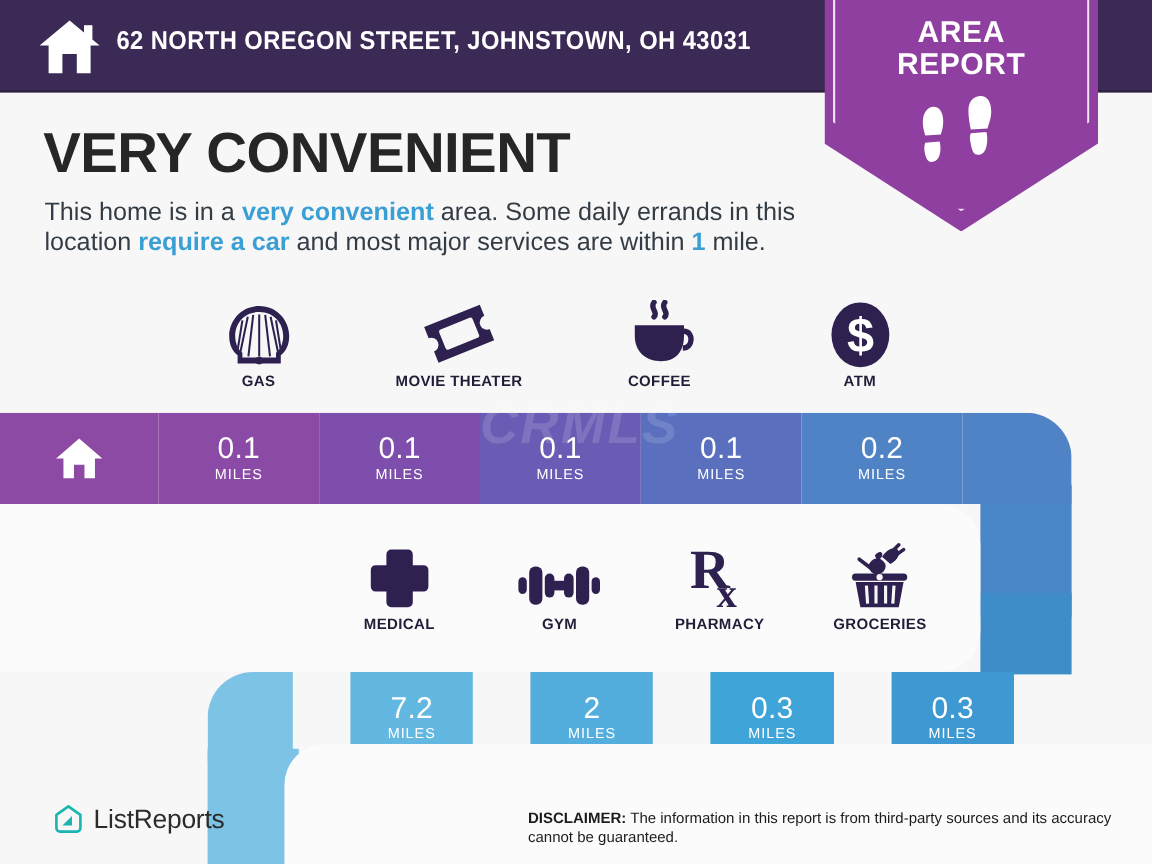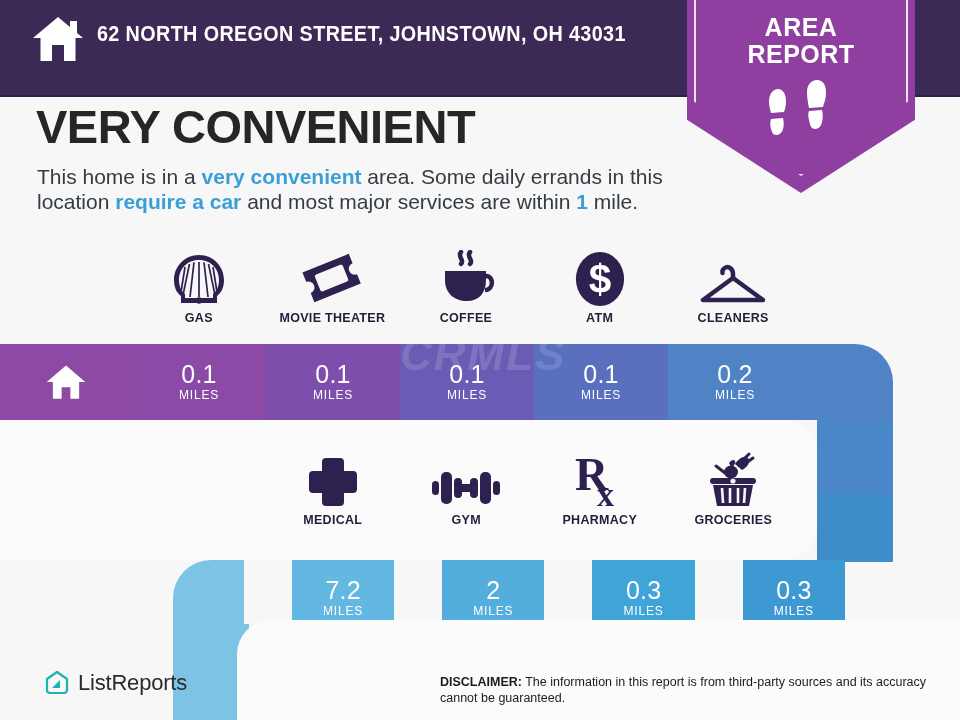--- a/index.html
+++ b/index.html
@@ -6,21 +6,21 @@
   html, body {
     width: 960px; height: 720px;
     font-family: "Liberation Sans", sans-serif;
     background: #f7f7f8;
     overflow: hidden;
   }
   #page { position: relative; width: 960px; height: 720px; background: #f7f7f8; }
 
   
   #header {
-    position: absolute; left: 0; top: 0; width: 960px; height: 97px;
+    position: absolute; left: 0; top: 0; width: 960px; height: 77px;
     background: #3b2a55;
     border-bottom: 2px solid #2d2040;
   }
   #header-home-icon {
     position: absolute; left: 30px; top: 11px; width: 56px; height: 56px;
   }
   #header-address {
     position: absolute; left: 97px; top: 22px;
     color: #ffffff; font-size: 21.5px; font-weight: bold;
     letter-spacing: 0.4px;
@@ -236,31 +236,20 @@
     <div class="icon-cell">
       <span class="icon-art">
         <svg viewBox="0 0 56 60" width="54" height="58">
           <ellipse cx="28" cy="30" rx="25" ry="28" fill="#2e2150"></ellipse>
           <text x="28" y="45" text-anchor="middle" font-family="Liberation Sans, sans-serif" font-size="42" font-weight="bold" fill="#ffffff">$</text>
         </svg>
       </span>
       <span class="icon-label">ATM</span>
     </div>
 
-    <div class="icon-cell">
-      <span class="icon-art">
-        <svg viewBox="0 0 72 46" width="72" height="46">
-          <g fill="none" stroke="#2e2150" stroke-width="4.5" stroke-linejoin="round" stroke-linecap="round">
-            <path d="M36 16 L36 12 C36 7 32 4 28.5 5.5 C26 6.5 25 9 25.5 11"></path>
-            <path d="M36 16 L6 38 L66 38 Z"></path>
-          </g>
-        </svg>
-      </span>
-      <span class="icon-label">CLEANERS</span>
-    </div>
   </div>
 
   <div id="ribbon">
     <div id="ribbon-connector"></div>
     <div id="ribbon-connector2"></div>
     <div id="ribbon-top">
         <div class="seg seg-home" style="width: 132px; background: rgb(141, 74, 164);">
           <svg viewBox="0 0 48 48" width="42" height="42">
             <path fill="#ffffff" d="M24 5 L46 24 L39 24 L39 43 L29 43 L29 30 L19 30 L19 43 L9 43 L9 24 L2 24 Z"></path>
           </svg>

